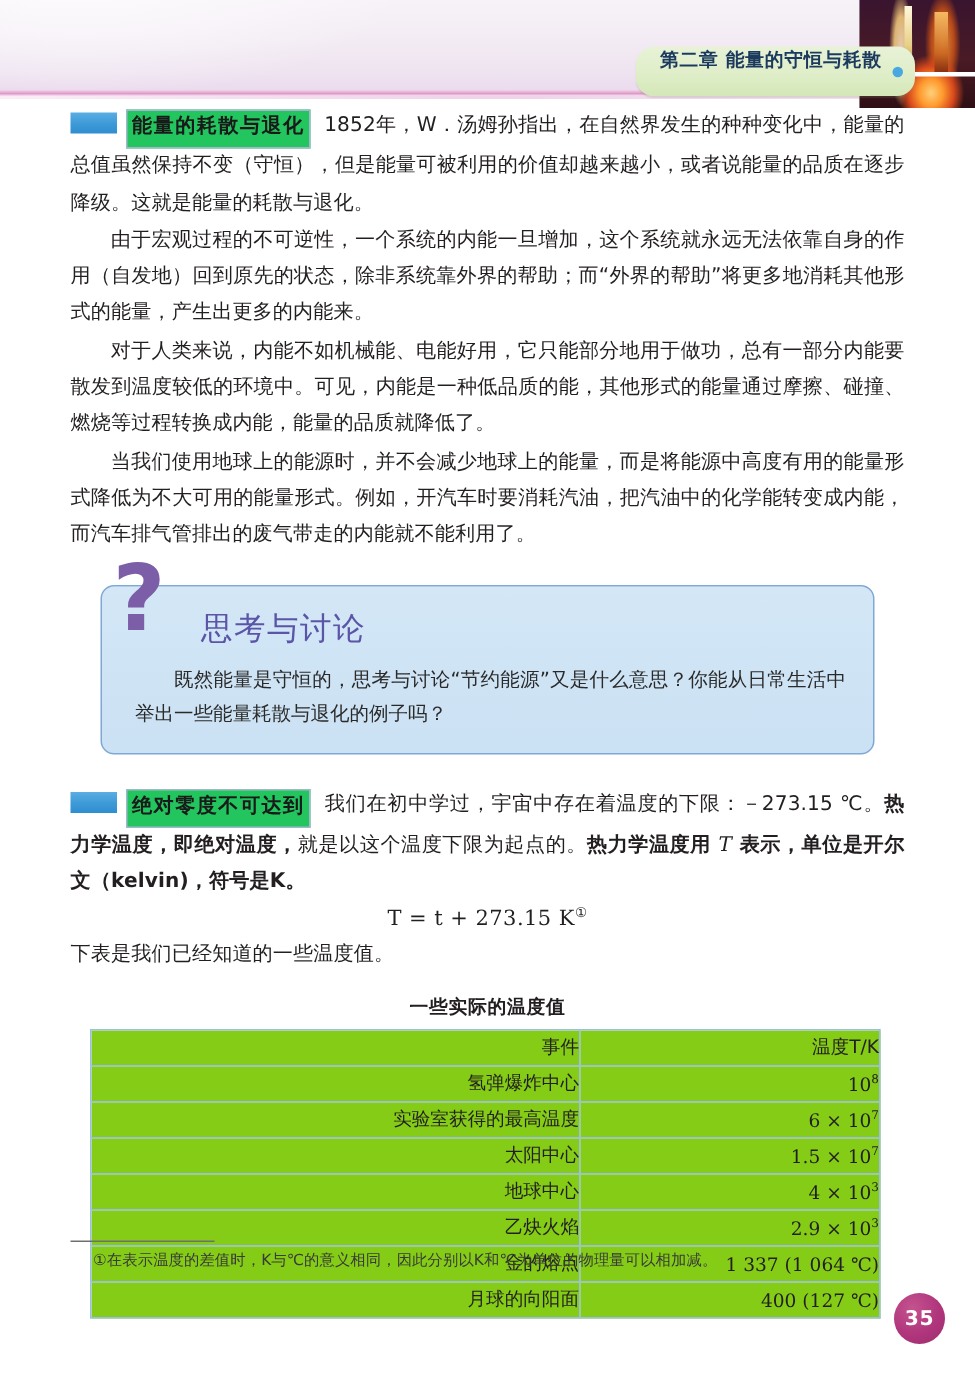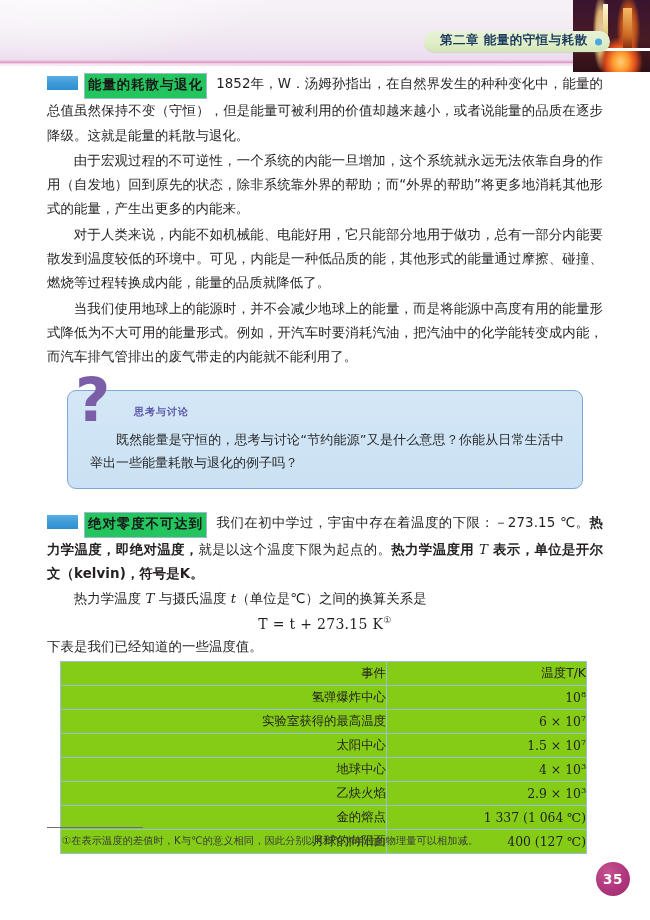--- a/index.html
+++ b/index.html
@@ -68,21 +68,21 @@
     width: 9px; height: 40px;
     background: linear-gradient(180deg, #ffcc70 0%, #c9641f 70%, #7b2c10 100%);
     opacity: .85;
   }
 
   
   .chapter-pill {
     position: absolute;
     left: 424px; top: 31px;
     height: 19px;
-    padding: 0 22px 2px 16px;
+    padding: 0 22px 14px 16px;
     display: flex;
     align-items: center;
     border-radius: 12px;
     background: linear-gradient(180deg, #e8f2d8 0%, #dfeec8 55%, #d4e7b8 100%);
     box-shadow: 0 1px 1px rgba(130,140,110,0.22);
   }
   .chapter-pill-text {
     font-family: "DejaVu Sans", "Liberation Sans", sans-serif;
     font-size: 12.5px;
     font-weight: bold;
@@ -168,22 +168,22 @@
     left: 8px; top: -21px;
     font-family: "DejaVu Sans", "Liberation Sans", sans-serif;
     font-size: 61px;
     font-weight: bold;
     color: #7b5ea7;
     line-height: 1;
     user-select: none;
   }
   .discuss-title {
     margin: 2px 0 0 44px;
-    font-size: 10px;
-    font-weight: bold;
+    font-size: 21px;
+    font-weight: normal;
     color: #5b55a8;
     letter-spacing: 1px;
   }
   .discuss-body {
     margin: 9px 0 0 0;
     font-size: 13px;
     line-height: 23px;
     text-indent: 2em;
     text-align: justify;
     color: #2a2a2a;
@@ -281,26 +281,26 @@
   <div class="discuss-wrap">
     <div class="qmark">?</div>
     <div class="discuss-box">
       <div class="discuss-title">思考与讨论</div>
       <div class="discuss-body">既然能量是守恒的，思考与讨论“节约能源”又是什么意思？你能从日常生活中举出一些能量耗散与退化的例子吗？</div>
     </div>
   </div>
 
   <p class="para" style="margin-top:22px"><span class="sec-marker"></span><span class="sec-label">绝对零度不可达到</span><span>我们在初中学过，宇宙中存在着温度的下限：－273.15 ℃。</span><b class="kw">热力学温度，即绝对温度，</b><span>就是以这个温度下限为起点的。</span><b class="kw">热力学温度用 </b><i class="var">T</i><b class="kw"> 表示，单位是</b><b class="kw">开尔文（kelvin)</b><b class="kw">，符号是K。</b></p>
 
-  <p class="para indent"><span>热力学温度 </span><i class="var">T</i><span> 与摄氏温度 </span><i class="var">t</i><span>（单位是℃）之间的换算关系是</span></p>
 
   <div class="formula"><span>T = t + 273.15 K</span><span class="sup">①</span></div>
 
   <p class="para">下表是我们已经知道的一些温度值。</p>
 
+  <div class="table-caption">一些实际的温度值</div>
   <table class="temp-table">
     <colgroup>
         <col class="c1">
         <col class="c2">
       </colgroup>
     <thead>
       <tr>
         <th>事件</th>
         <th>温度T/K</th>
       </tr>

